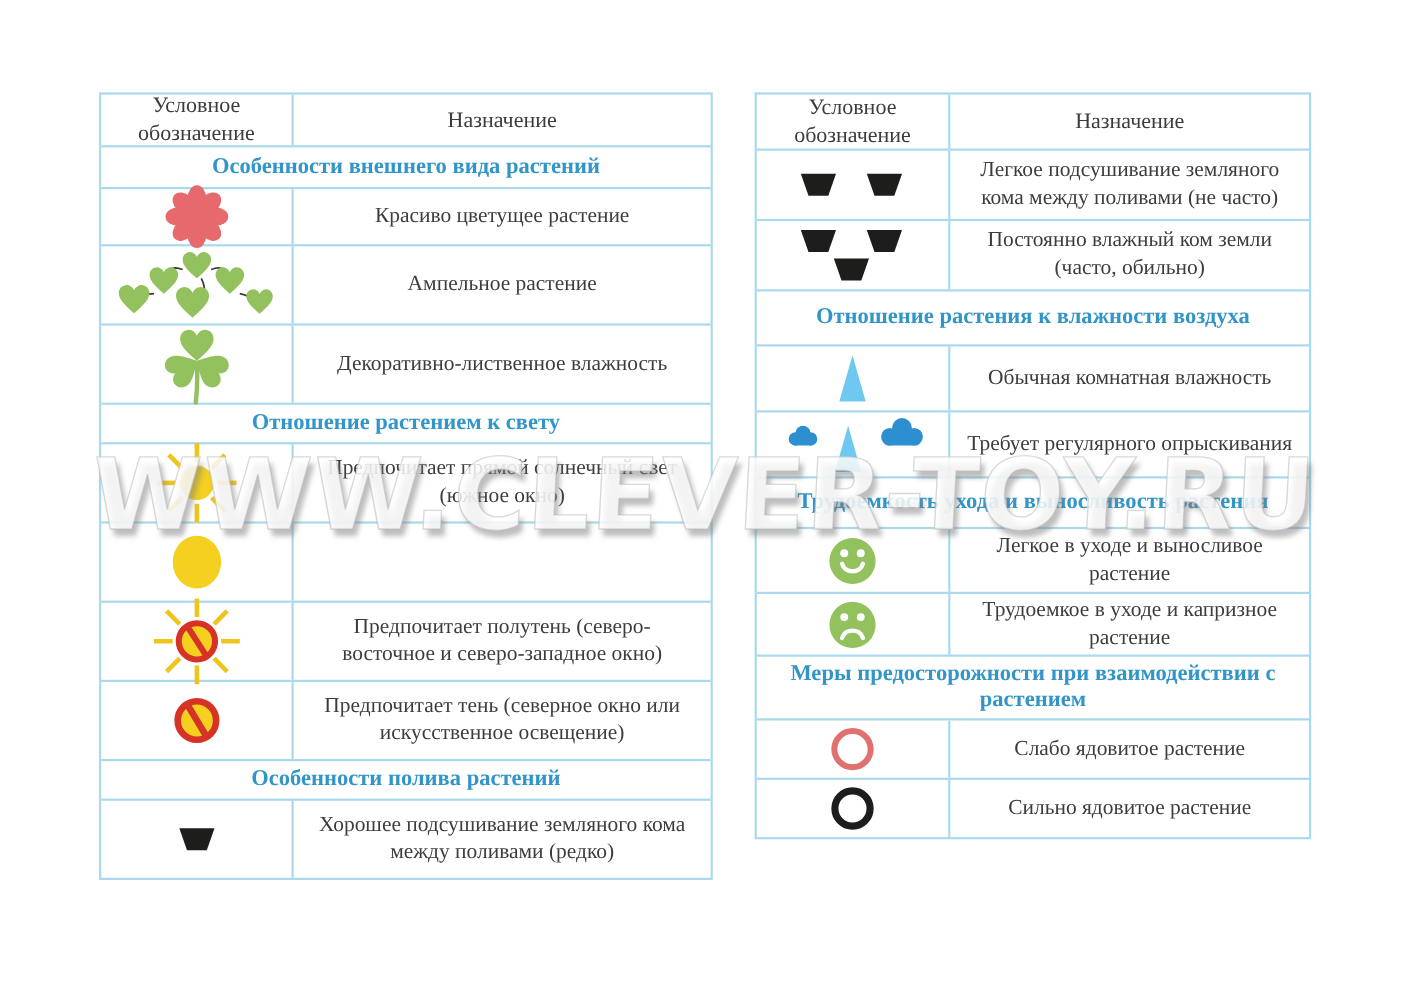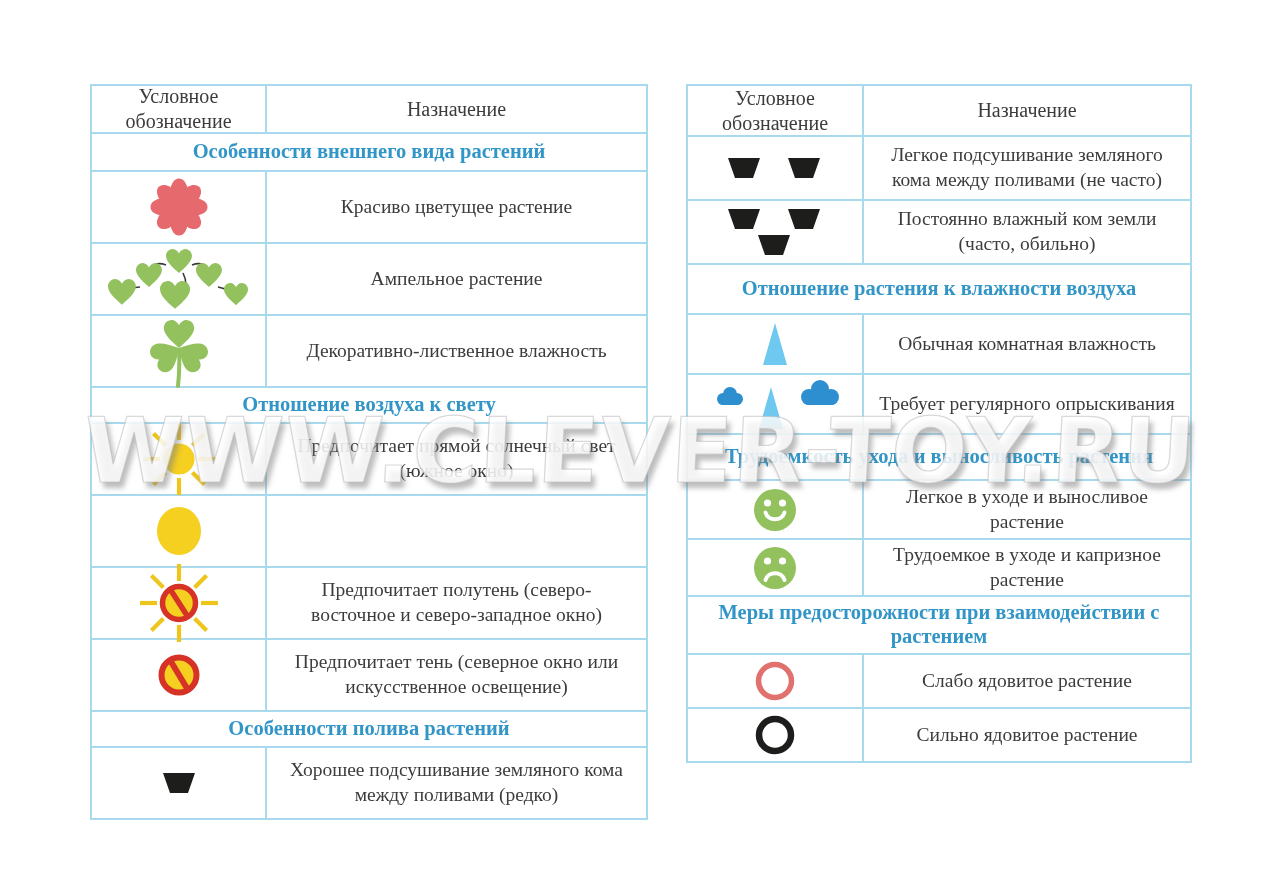--- a/index.html
+++ b/index.html
@@ -39,21 +39,21 @@
 <body style="--bb: #a9d9ec; --sb: #3295c7; --tx: #3c3c3c;">
 
 <div id="left-table" class="table" style="left:90px;top:84px;width:558px;--symw:175px;">
     <div class="trow" style="height:46px">
       <div class="cell sym head">Условное обозначение</div>
       <div class="cell txt head">Назначение</div>
     </div>
     <div class="trow section" style="height:38px">
           <span>Особенности внешнего вида растений</span>
         </div>
-    <div class="trow" style="height:72px">
+    <div class="trow" style="height:52px">
           <div class="cell sym">
             <span class="ic">
           <svg width="60" height="60" viewBox="0 0 60 60">
             <g fill="#e6696e">
               <ellipse cx="30" cy="13.5" rx="8.5" ry="12" transform="rotate(0 30 30)"></ellipse>
               <ellipse cx="30" cy="13.5" rx="8.5" ry="12" transform="rotate(45 30 30)"></ellipse>
               <ellipse cx="30" cy="13.5" rx="8.5" ry="12" transform="rotate(90 30 30)"></ellipse>
               <ellipse cx="30" cy="13.5" rx="8.5" ry="12" transform="rotate(135 30 30)"></ellipse>
               <ellipse cx="30" cy="13.5" rx="8.5" ry="12" transform="rotate(180 30 30)"></ellipse>
               <ellipse cx="30" cy="13.5" rx="8.5" ry="12" transform="rotate(225 30 30)"></ellipse>
@@ -93,21 +93,21 @@
       <path d="M30,36 Q31,54 29,72" stroke="#92c15e" stroke-width="4" fill="none" stroke-linecap="round"></path>
       <path d="M16,29.6 C6.5,21.2 0,15.2 0,8.4 C0,3.8 3.8,0 8.4,0 C11.8,0 14.7,2.7 16,5.6 C17.3,2.7 20.2,0 23.6,0 C28.2,0 32,3.8 32,8.4 C32,15.2 25.5,21.2 16,29.6 Z" transform="translate(30,34) rotate(0) scale(0.95) translate(-16,-29.6)" fill="#92c15e"></path>
             <path d="M16,29.6 C6.5,21.2 0,15.2 0,8.4 C0,3.8 3.8,0 8.4,0 C11.8,0 14.7,2.7 16,5.6 C17.3,2.7 20.2,0 23.6,0 C28.2,0 32,3.8 32,8.4 C32,15.2 25.5,21.2 16,29.6 Z" transform="translate(30,34) rotate(120) scale(0.95) translate(-16,-29.6)" fill="#92c15e"></path>
             <path d="M16,29.6 C6.5,21.2 0,15.2 0,8.4 C0,3.8 3.8,0 8.4,0 C11.8,0 14.7,2.7 16,5.6 C17.3,2.7 20.2,0 23.6,0 C28.2,0 32,3.8 32,8.4 C32,15.2 25.5,21.2 16,29.6 Z" transform="translate(30,34) rotate(-120) scale(0.95) translate(-16,-29.6)" fill="#92c15e"></path>
           </svg>
         </span>
           </div>
           <div class="cell txt">Декоративно-лиственное влажность</div>
         </div>
     <div class="trow section" style="height:36px">
-          <span>Отношение воздуха к свету</span>
+          <span>Отношение растением к свету</span>
         </div>
     <div class="trow" style="height:72px">
           <div class="cell sym">
             <span class="ic">
           <svg width="80" height="80" viewBox="0 0 80 80">
             <line x1="59.0" y1="40.0" x2="76.0" y2="40.0" stroke="#eec51d" stroke-width="4.2"></line>
             <line x1="53.4" y1="53.4" x2="65.5" y2="65.5" stroke="#eec51d" stroke-width="4.2"></line>
             <line x1="40.0" y1="59.0" x2="40.0" y2="76.0" stroke="#eec51d" stroke-width="4.2"></line>
             <line x1="26.6" y1="53.4" x2="14.5" y2="65.5" stroke="#eec51d" stroke-width="4.2"></line>
             <line x1="21.0" y1="40.0" x2="4.0" y2="40.0" stroke="#eec51d" stroke-width="4.2"></line>

